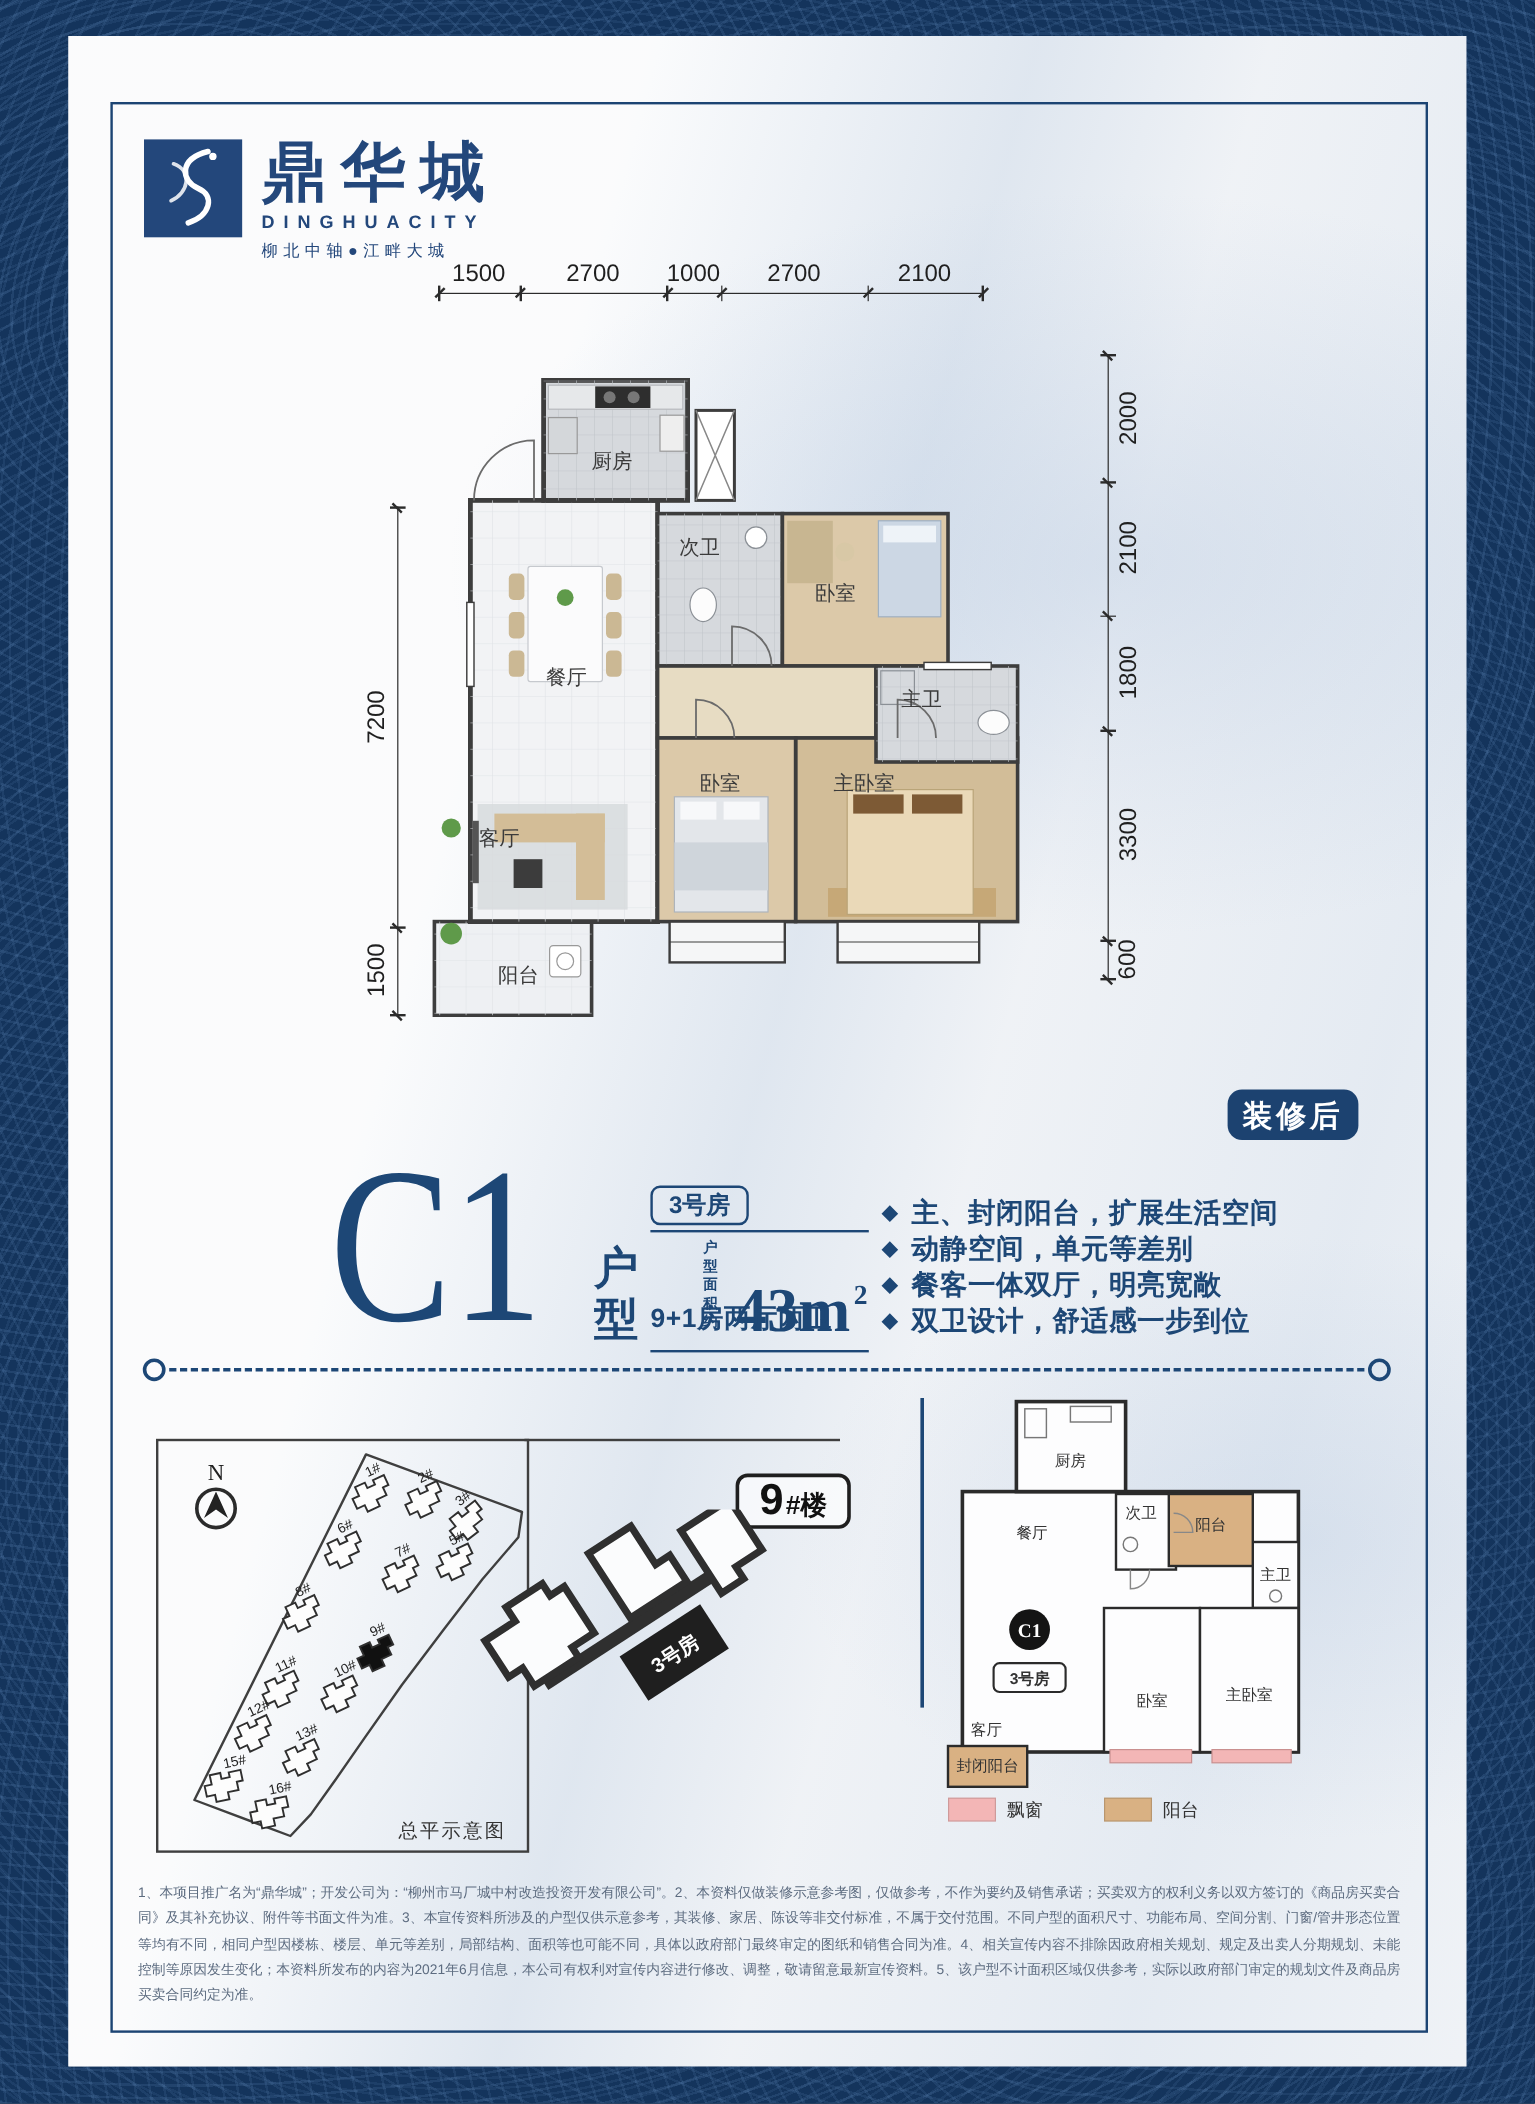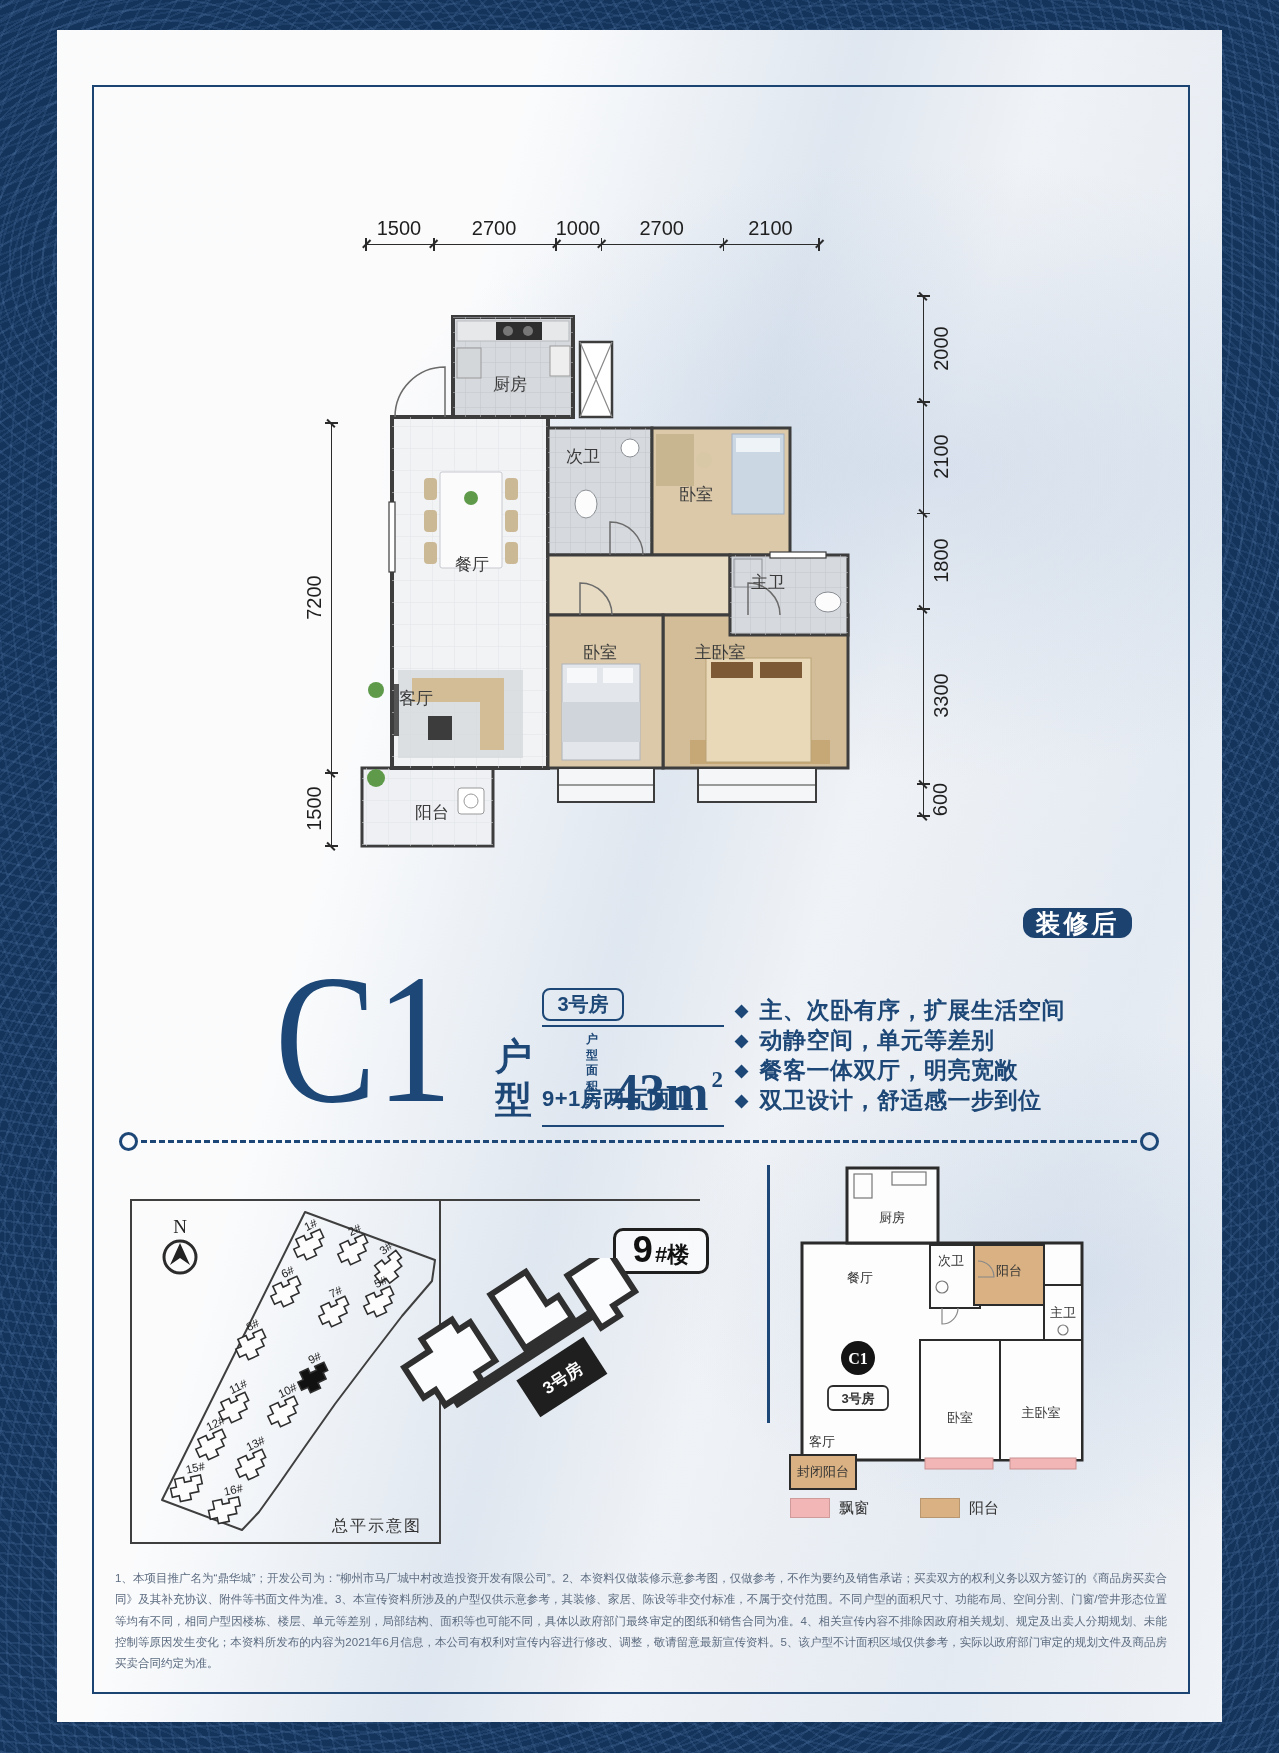--- a/index.html
+++ b/index.html
@@ -40,21 +40,21 @@
   .dim.v .seg{width:24px;}
   .dim.v .lbl{transform:rotate(-90deg);}
   .dim.v .tick{position:absolute;height:1.6px;width:13px;background:#2b2b2b;}
   .dim.v .tick::after{content:"";position:absolute;left:5px;top:-4.5px;width:1.6px;height:11px;background:#2b2b2b;transform:rotate(-45deg);}
   .dim.v-r .line{left:7px}.dim.v-r .seg{left:13px}.dim.v-r .tick{left:1px}
   .dim.v-l .line{right:7px}.dim.v-l .seg{right:13px}.dim.v-l .tick{right:1px}
 
   .plan-wrap{position:absolute;left:243px;top:242px;width:560px;height:590px;}
   .rm{font-size:17px;fill:#3b3b3b;font-family:"Liberation Sans",sans-serif;}
 
-  .decor-badge{position:absolute;left:966px;top:878px;width:109px;height:30px;background:#1c4270;color:#fff;
+  .decor-badge{position:absolute;left:966px;top:878px;width:109px;height:42px;background:#1c4270;color:#fff;
     border-radius:12px;display:flex;align-items:center;justify-content:center;font-size:25px;font-weight:700;letter-spacing:3px;}
 
   .unit-code{position:absolute;left:218px;top:916px;font-family:"Liberation Serif",serif;font-size:185px;line-height:1;
     color:#1d4776;transform:scaleX(.82);transform-origin:left top;}
   .unit-type{position:absolute;left:438px;top:1008px;display:flex;flex-direction:column;gap:6px;
     font-size:37px;font-weight:700;color:#1d4776;line-height:1;}
   .info-col{position:absolute;left:485px;top:958px;width:185px;color:#1d4776;}
   .room-badge{position:absolute;left:0;top:0;width:78px;height:29px;border:2px solid #1d4776;border-radius:8px;
     display:flex;align-items:center;justify-content:center;font-size:20px;font-weight:700;}
   .rule{position:absolute;height:0;border-top:2px solid #1d4776;width:182px;}
@@ -95,20 +95,35 @@
 
   .footer{position:absolute;left:58px;top:1538px;width:1052px;font-size:11.5px;line-height:1.85;color:#5d6c80;text-align:justify;}
 </style>
 </head>
 <body>
 
 <div class="page">
   <div class="card">
     <div class="inner-frame"></div>
 
+    <div class="logo-block">
+      <div class="logo-mark">
+        <svg viewBox="0 0 80 80" width="82" height="82">
+          <rect width="80" height="80" fill="#23477b"></rect>
+          <path d="M52,10 C28,16 30,34 44,40 C58,46 54,62 36,68" stroke="#fff" stroke-width="4.5" fill="none" stroke-linecap="round"></path>
+          <path d="M24,20 C40,26 36,44 22,50" stroke="#fff" stroke-width="3" fill="none" stroke-linecap="round" opacity=".85"></path>
+          <circle cx="56" cy="14" r="3" fill="#fff"></circle>
+        </svg>
+      </div>
+      <div>
+        <div class="logo-cn">鼎华城</div>
+        <div class="logo-en">DINGHUACITY</div>
+        <div class="logo-slogan">柳北中轴●江畔大城</div>
+      </div>
+    </div>
 
     <div class="dim h" style="left:308px;top:186px;width:453px;">
         <div class="line"></div>
         <div class="seg" style="left: 0%; width: 15%;">
           <span class="lbl">1500</span>
         </div>
         <div class="seg" style="left: 15%; width: 27%;">
           <span class="lbl">2700</span>
         </div>
         <div class="seg" style="left: 42%; width: 10%;">
@@ -291,21 +306,21 @@
         </div>
         <span class="area-value">43m</span>
         <span class="area-sup">2</span>
       </div>
       <div class="layout-row">9+1房两厅两卫</div>
       <div class="rule rule2"></div>
     </div>
     <ul class="features" id="features">
         <li>
           <span class="dmd">◆</span>
-          <span>主、次卧有序，扩展生活空间</span>
+          <span>主、封闭阳台，扩展生活空间</span>
         </li>
         <li>
           <span class="dmd">◆</span>
           <span>动静空间，单元等差别</span>
         </li>
         <li>
           <span class="dmd">◆</span>
           <span>餐客一体双厅，明亮宽敞</span>
         </li>
         <li>

